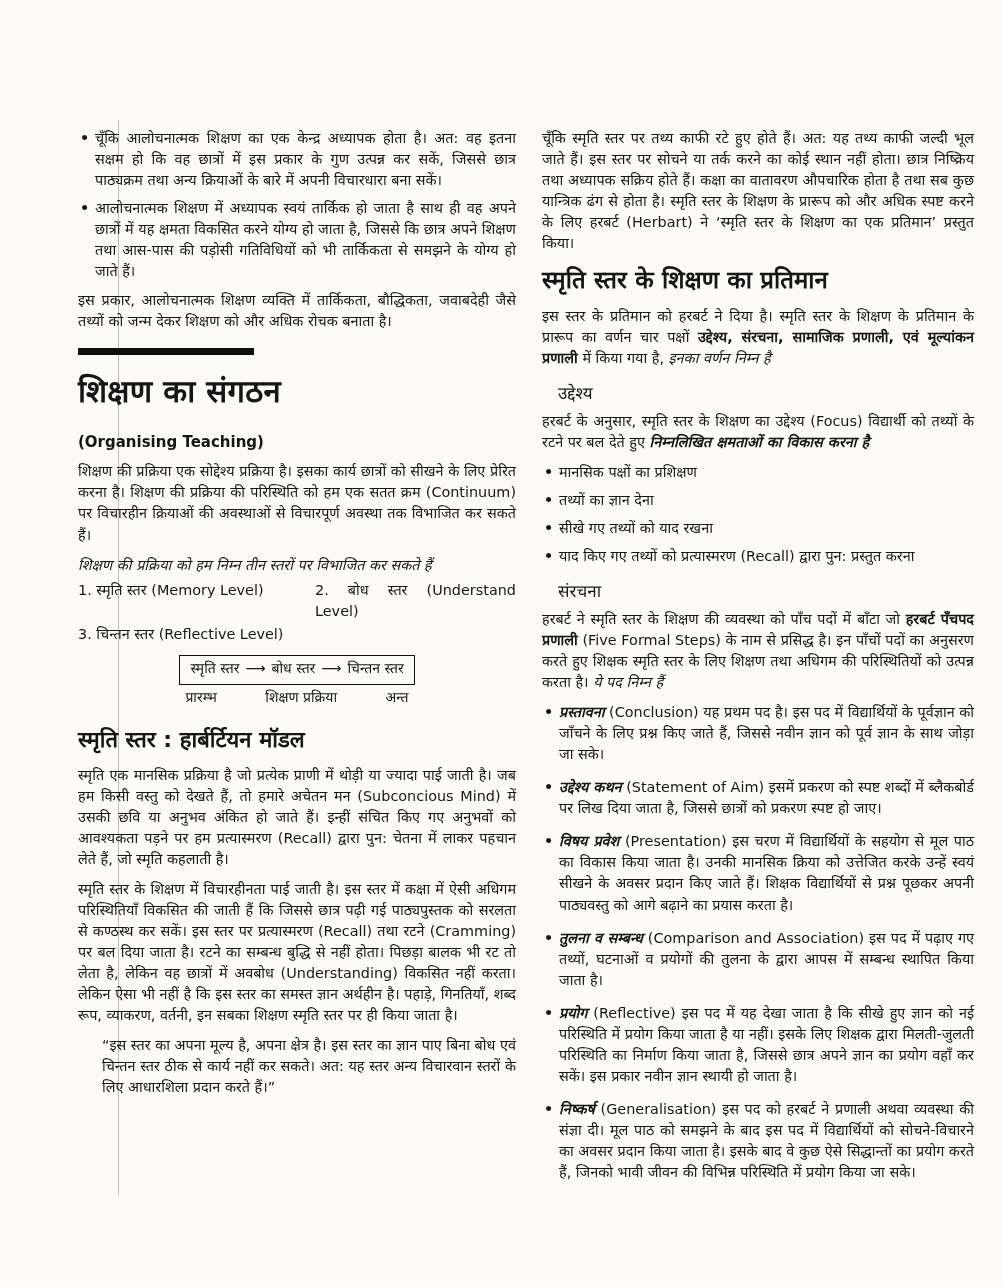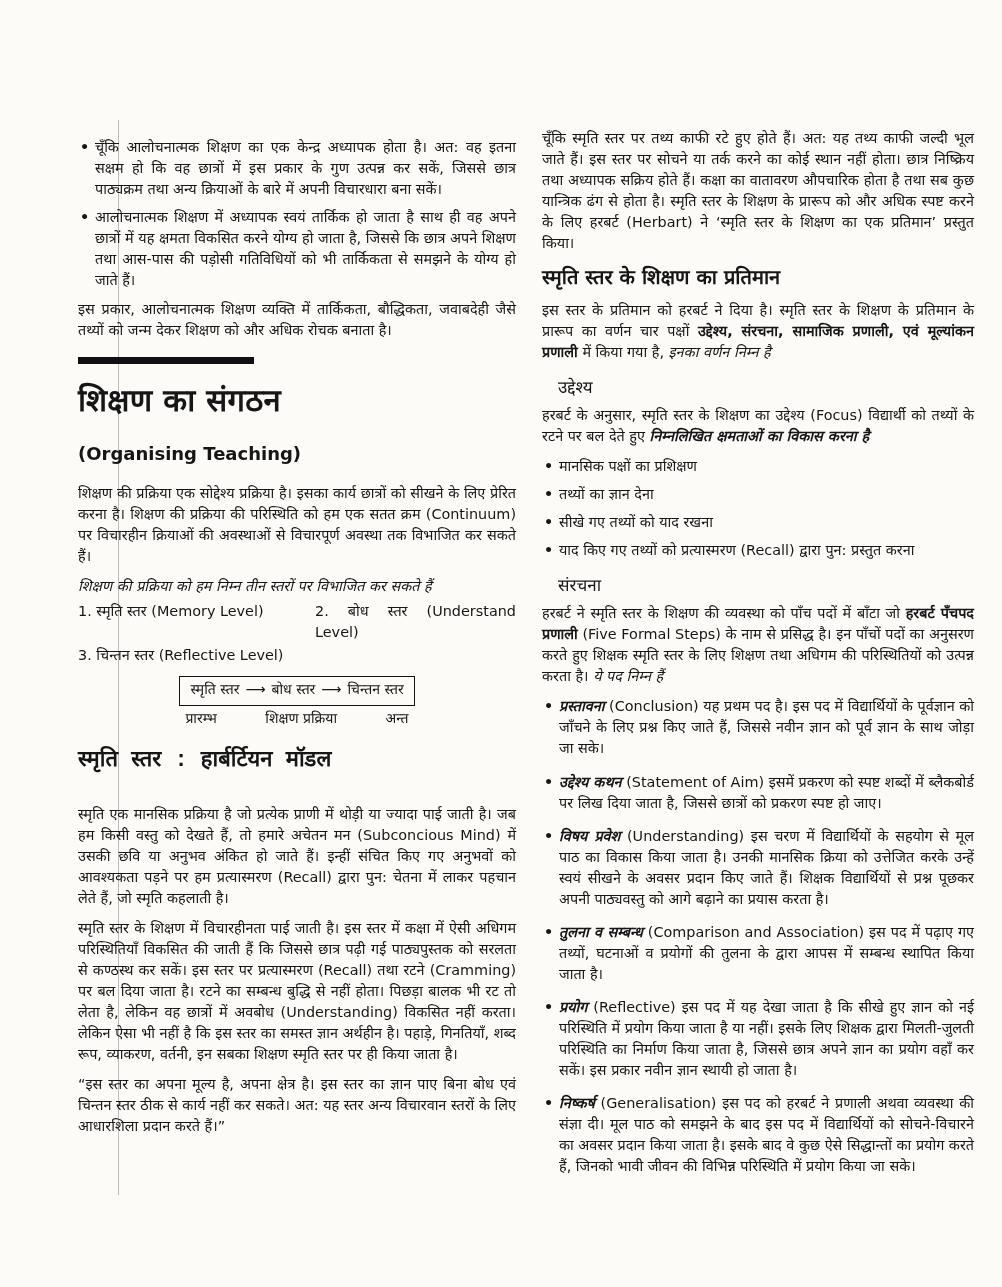--- a/index.html
+++ b/index.html
@@ -21,30 +21,30 @@
   .col-left{max-width:442px;}
   .col-right{max-width:432px;}
 
   
   .fold-line{
     position:absolute;left:118px;top:120px;height:1075px;width:1px;
     background:rgba(70,70,70,.35);
   }
 
   p{margin:0 0 9px;}
-  ul{list-style:none;margin:9px 0 8px;padding:0;}
+  ul{list-style:none;margin:0 0 8px;padding:0;}
   li{position:relative;padding-left:17px;margin-bottom:7px;}
   li::before{content:"•";position:absolute;left:2px;top:0;font-weight:700;}
 
   .divider-bar{height:7px;background:#101010;width:176px;margin:16px 0 14px;}
 
   h1{font-size:31px;margin:0 0 17px;font-weight:700;letter-spacing:.2px;}
-  .subtitle{font-size:18px;font-weight:700;margin:0 0 16px;}
-  h2{font-size:22px;margin:16px 0 27px;font-weight:700;font-family:Liberation Mono, monospace;}
-  h3{font-size:20px;margin:8px 0 8px;font-weight:700;}
+  .subtitle{font-size:15px;font-weight:700;margin:0 0 8px;}
+  h2{font-size:22px;margin:16px 0 9px;font-weight:700;}
+  h3{font-size:24px;margin:8px 0 8px;font-weight:700;}
   h4{font-size:17px;margin:12px 16px 5px;font-weight:400;}
 
   .italic{font-style:italic;}
   .bold{font-weight:700;}
   .bold-italic{font-weight:700;font-style:italic;}
   .levels-row{display:flex;margin:0 0 2px;gap:36px;}
   .levels-row .lvl{width:50%;}
   .levels-single{margin:0 0 10px;}
 
   .diagram{width:fit-content;margin:6px auto 14px;}
@@ -56,21 +56,21 @@
   }
   .diagram-box .arrow{padding:0 6px;}
   .diagram-labels{
     display:flex;justify-content:space-between;
     font-size:14px;padding:2px 4px 0;
   }
   .diagram-labels span{padding:0 2px;}
 
   .steps li{margin-bottom:12px;}
   .step-term{font-weight:700;font-style:italic;}
-  .quote{margin-top:4px;}
+  .quote{margin-top:4px;margin-left:24px;}
 </style>
 </head>
 <body>
 
 <div class="fold-line"></div>
 
 <div class="page">
 
   <div class="col col-left">
 
@@ -139,21 +139,21 @@
     <p><span>हरबर्ट ने स्मृति स्तर के शिक्षण की व्यवस्था को पाँच पदों में बाँटा जो </span><span class="bold">हरबर्ट पँचपद प्रणाली</span><span> (Five Formal Steps) के नाम से प्रसिद्ध है। इन पाँचों पदों का अनुसरण करते हुए शिक्षक स्मृति स्तर के लिए शिक्षण तथा अधिगम की परिस्थितियों को उत्पन्न करता है। </span><span class="italic">ये पद निम्न हैं</span></p>
 
     <ul class="steps">
       <li>
         <span class="step-term">प्रस्तावना</span>&nbsp;<span>(Conclusion)</span>&nbsp;<span>यह प्रथम पद है। इस पद में विद्यार्थियों के पूर्वज्ञान को जाँचने के लिए प्रश्न किए जाते हैं, जिससे नवीन ज्ञान को पूर्व ज्ञान के साथ जोड़ा जा सके।</span>
       </li>
       <li>
         <span class="step-term">उद्देश्य कथन</span>&nbsp;<span>(Statement of Aim)</span>&nbsp;<span>इसमें प्रकरण को स्पष्ट शब्दों में ब्लैकबोर्ड पर लिख दिया जाता है, जिससे छात्रों को प्रकरण स्पष्ट हो जाए।</span>
       </li>
       <li>
-        <span class="step-term">विषय प्रवेश</span>&nbsp;<span>(Understanding)</span>&nbsp;<span>इस चरण में विद्यार्थियों के सहयोग से मूल पाठ का विकास किया जाता है। उनकी मानसिक क्रिया को उत्तेजित करके उन्हें स्वयं सीखने के अवसर प्रदान किए जाते हैं। शिक्षक विद्यार्थियों से प्रश्न पूछकर अपनी पाठ्यवस्तु को आगे बढ़ाने का प्रयास करता है।</span>
+        <span class="step-term">विषय प्रवेश</span>&nbsp;<span>(Presentation)</span>&nbsp;<span>इस चरण में विद्यार्थियों के सहयोग से मूल पाठ का विकास किया जाता है। उनकी मानसिक क्रिया को उत्तेजित करके उन्हें स्वयं सीखने के अवसर प्रदान किए जाते हैं। शिक्षक विद्यार्थियों से प्रश्न पूछकर अपनी पाठ्यवस्तु को आगे बढ़ाने का प्रयास करता है।</span>
       </li>
       <li>
         <span class="step-term">तुलना व सम्बन्ध</span>&nbsp;<span>(Comparison and Association)</span>&nbsp;<span>इस पद में पढ़ाए गए तथ्यों, घटनाओं व प्रयोगों की तुलना के द्वारा आपस में सम्बन्ध स्थापित किया जाता है।</span>
       </li>
       <li>
         <span class="step-term">प्रयोग</span>&nbsp;<span>(Reflective)</span>&nbsp;<span>इस पद में यह देखा जाता है कि सीखे हुए ज्ञान को नई परिस्थिति में प्रयोग किया जाता है या नहीं। इसके लिए शिक्षक द्वारा मिलती-जुलती परिस्थिति का निर्माण किया जाता है, जिससे छात्र अपने ज्ञान का प्रयोग वहाँ कर सकें। इस प्रकार नवीन ज्ञान स्थायी हो जाता है।</span>
       </li>
       <li>
         <span class="step-term">निष्कर्ष</span>&nbsp;<span>(Generalisation)</span>&nbsp;<span>इस पद को हरबर्ट ने प्रणाली अथवा व्यवस्था की संज्ञा दी। मूल पाठ को समझने के बाद इस पद में विद्यार्थियों को सोचने-विचारने का अवसर प्रदान किया जाता है। इसके बाद वे कुछ ऐसे सिद्धान्तों का प्रयोग करते हैं, जिनको भावी जीवन की विभिन्न परिस्थिति में प्रयोग किया जा सके।</span>
       </li>

